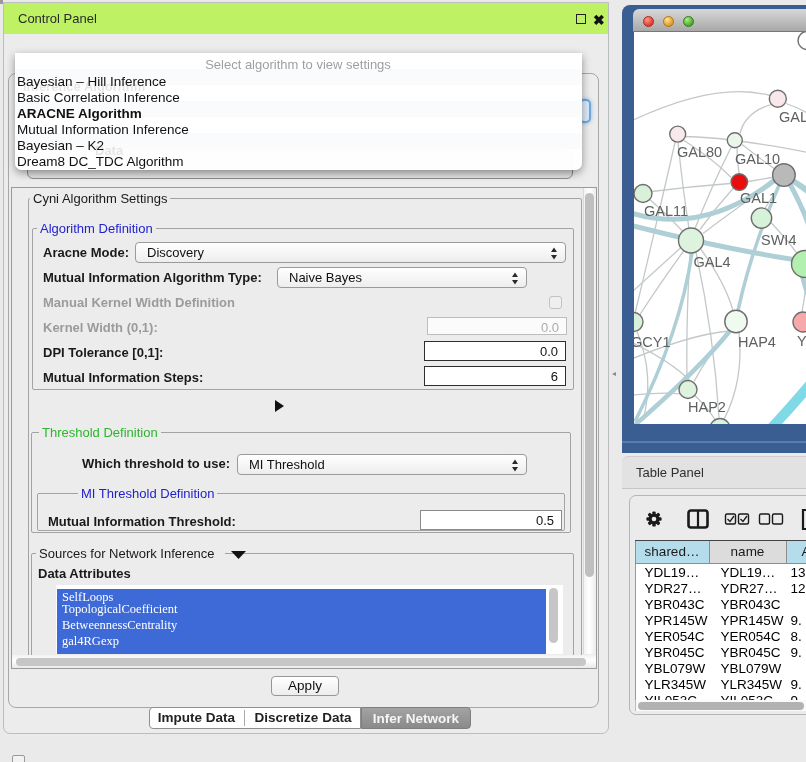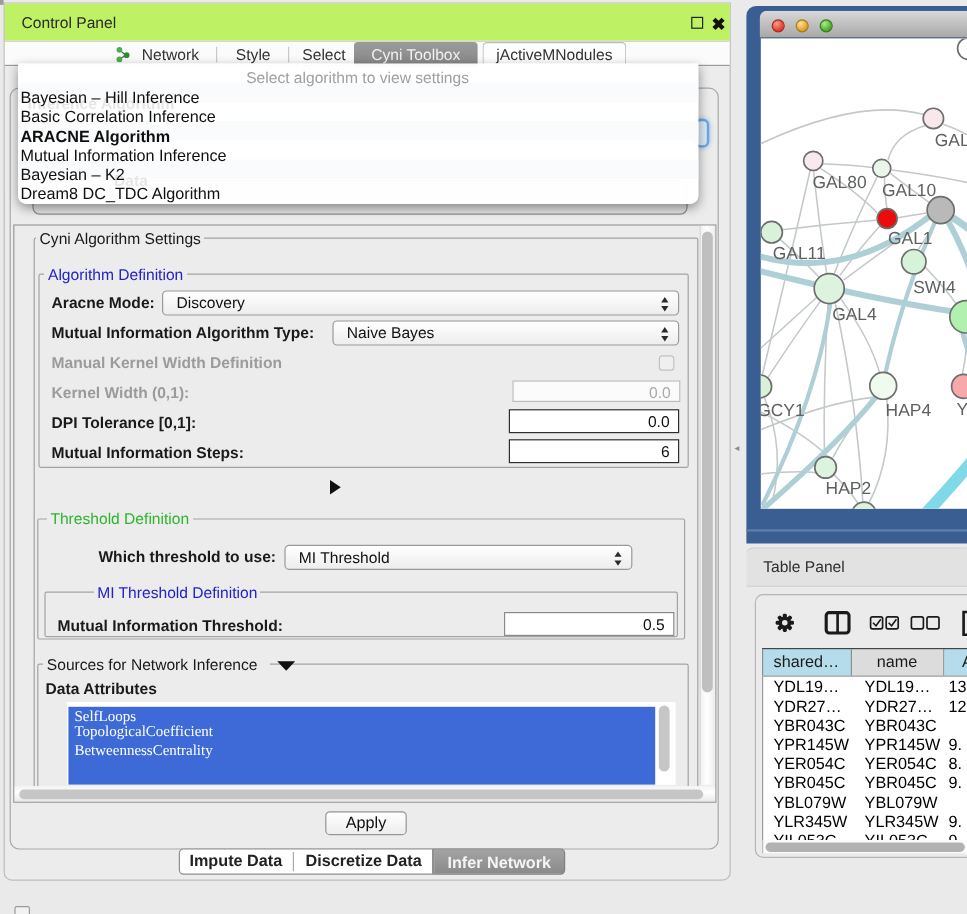--- a/index.html
+++ b/index.html
@@ -85,57 +85,41 @@
 </head>
 <body>
 <div id="page">
 
   <div id="cp" class="abs">
     <div id="cp-title" class="abs">
         <div class="t">Control Panel</div>
       </div>
     <div id="btn-max" class="abs"></div>
     <div id="btn-close" class="abs">✖</div>
-    <div id="tabrow" class="abs">
-      <svg class="abs" style="left:92px;top:4px" width="13" height="13" viewBox="0 0 13 13">
-        <line x1="4" y1="3" x2="9" y2="7" stroke="#555" stroke-width="1"></line>
-        <line x1="4" y1="10" x2="9" y2="7" stroke="#555" stroke-width="1"></line>
-        <circle cx="3.5" cy="2.5" r="2.4" fill="#4cae4c"></circle>
-        <circle cx="3.5" cy="10.5" r="2.4" fill="#4cae4c"></circle>
-        <circle cx="9.5" cy="7" r="2.4" fill="#2e8b2e"></circle>
-      </svg>
-      <div class="tab" style="left:108px;width:60px;">Network</div>
-      <div class="tabsep" style="left:176px;"></div>
-      <div class="tab" style="left:183px;width:48px;">Style</div>
-      <div class="tabsep" style="left:236px;"></div>
-      <div class="tab" style="left:242px;width:48px;">Select</div>
-      <div class="tab" id="tab-cyni" style="left:291px;width:103px;">Cyni Toolbox</div>
-      <div class="tab" style="left:398px;width:120px;border:1px solid #bdbdbd;border-bottom:none;border-radius:4px 4px 0 0;background:#fdfdfd;height:20px;line-height:20px;">jActiveMNodules</div>
-    </div>
 
     <div id="cbox" class="abs">
 
       <div class="abs" style="left:18px;top:76px;width:546px;height:29px;border:1px solid #8d8d8d;border-radius:6px;background:#e2e2e2;"></div>
       <div class="abs" style="left:570px;top:25px;width:12px;height:24px;border:2.5px solid #6ea7dc;border-radius:5px;background:#dceafa;box-shadow:0 0 4px #86b8e8;"></div>
 
       <div id="spanel" class="abs">
         <fieldset style="left:16px;top:3px;width:554px;height:470px;">
           <legend style="color:#1a1a1a;margin-left:1px;">Cyni Algorithm Settings</legend>
         </fieldset>
 
         <fieldset style="left:20px;top:33px;width:542px;height:169px;">
           <legend style="color:#2222cc;margin-left:4px;">Algorithm Definition</legend>
         </fieldset>
         <div class="lbl" style="left:31px;top:57px;">Aracne Mode:</div>
         <div class="combo" style="left:123px;top:54px;width:431px;">Discovery<svg width="8" height="13" viewBox="0 0 8 13" style="position:absolute;right:7px;top:4px;">
               <path d="M4 0.5 L7 5 L1 5 Z" fill="#2a2a2a"></path>
               <path d="M4 12.5 L7 8 L1 8 Z" fill="#2a2a2a"></path>
             </svg></div>
         <div class="lbl" style="left:31px;top:82px;">Mutual Information Algorithm Type:</div>
-        <div class="combo" style="left:265px;top:79px;width:289px;">Naive Bayes<svg width="8" height="13" viewBox="0 0 8 13" style="position:absolute;right:7px;top:4px;">
+        <div class="combo" style="left:265px;top:79px;width:250px;">Naive Bayes<svg width="8" height="13" viewBox="0 0 8 13" style="position:absolute;right:7px;top:4px;">
               <path d="M4 0.5 L7 5 L1 5 Z" fill="#2a2a2a"></path>
               <path d="M4 12.5 L7 8 L1 8 Z" fill="#2a2a2a"></path>
             </svg></div>
         <div class="glbl" style="left:31px;top:107px;">Manual Kernel Width Definition</div>
         <div class="abs" style="left:537px;top:108px;width:13px;height:13px;border:1px solid #c2c2c2;border-radius:3px;background:#efefef;"></div>
         <div class="glbl" style="left:31px;top:132px;">Kernel Width (0,1):</div>
         <div class="field" style="left:415px;top:129px;width:140px;height:18px;border:1px solid #bdbdbd;color:#ababab;background:#fbfbfb;">0.0</div>
         <div class="lbl" style="left:31px;top:157px;">DPI Tolerance [0,1]:</div>
         <div class="field" style="left:412px;top:153px;width:142px;border:1.6px solid #2e2e2e;">0.0</div>
         <div class="lbl" style="left:31px;top:182px;">Mutual Information Steps:</div>
@@ -164,20 +148,21 @@
         </fieldset>
         <svg class="abs" style="left:218px;top:362px;" width="17" height="10" viewBox="0 0 17 10">
             <path d="M1 1 L16 1 L8.5 9 Z" fill="#111"></path>
           </svg>
         <div class="lbl" style="left:26px;top:378px;">Data Attributes</div>
         <div id="lst" class="abs">
           <div id="lstsel"></div>
           <div class="i" style="top:4px;">SelfLoops</div>
           <div class="i">TopologicalCoefficient</div>
           <div class="i">BetweennessCentrality</div>
+          <div class="i">gal4RGexp</div>
         </div>
         <div class="thumb" style="left:537px;top:400px;width:9px;height:55px;background:#c6c6c6;"></div>
 
         <div class="abs" style="left:571px;top:0px;width:14px;height:466px;background:linear-gradient(90deg,#f2f2f2,#ffffff 40%,#e9e9e9);border-left:1px solid #d8d8d8;"></div>
         <div class="thumb" style="left:573px;top:5px;width:9px;height:384px;background:#bfbfbf;"></div>
         <div class="abs" style="left:0px;top:467px;width:585px;height:13px;background:linear-gradient(#f2f2f2,#ffffff 40%,#e9e9e9);"></div>
         <div class="thumb" style="left:4px;top:469.5px;width:570px;height:8px;background:#c6c6c6;"></div>
       </div>
 
       <div id="apply" class="abs">Apply</div>

